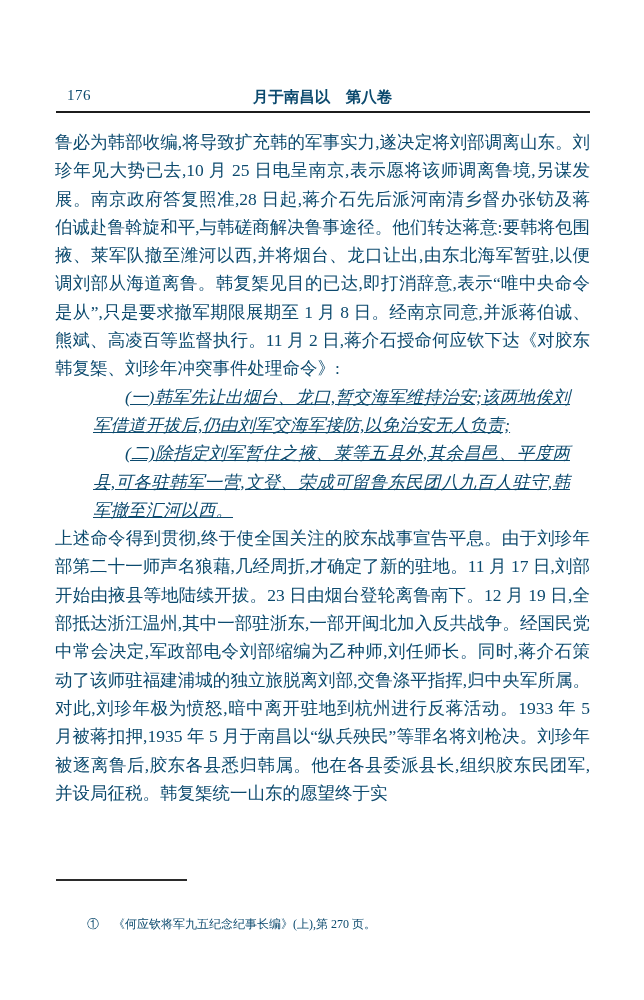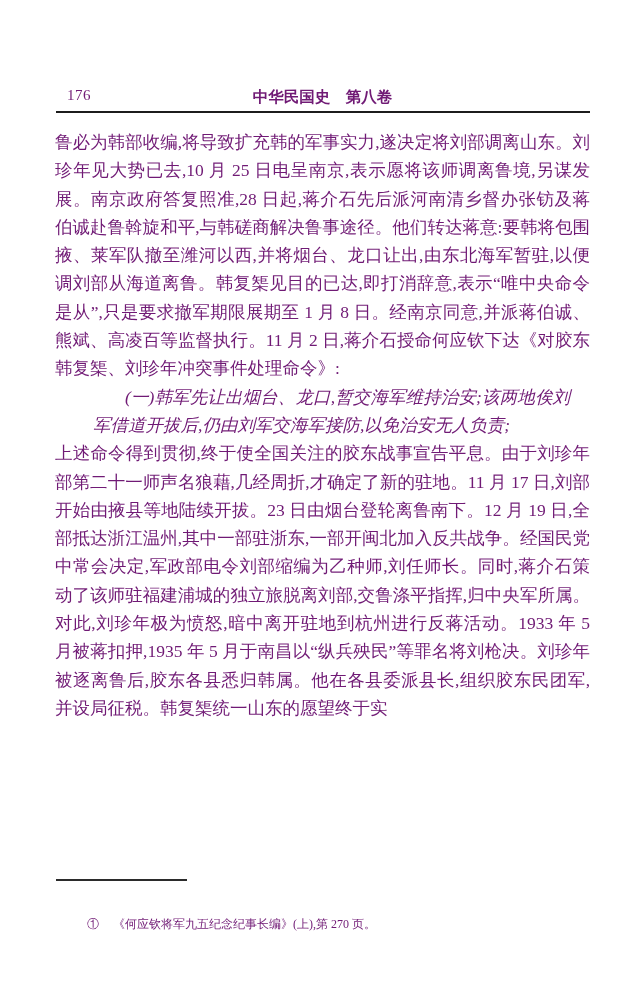--- a/index.html
+++ b/index.html
@@ -5,21 +5,21 @@
   html, body {
     margin: 0;
     padding: 0;
     background: #ffffff;
   }
   .page {
     position: relative;
     width: 644px;
     height: 1000px;
     background: #ffffff;
-    color: #701a75;
+    color: #0c4a6e;
     font-family: "Liberation Serif", "DejaVu Serif", serif;
     overflow: hidden;
   }
   
   .page-header {
     position: absolute;
     top: 87px;
     left: 55px;
     width: 535px;
     height: 20px;
@@ -56,20 +56,21 @@
   .body-para {
     margin: 0;
     font-size: 17.5px;
     line-height: 28.3px;
     text-align: justify;
     text-justify: inter-ideograph;
   }
   .quote-block {
     margin: 0 20px 0 38px;
     font-style: italic;
+    text-decoration: underline;
   }
   .quote-line {
     margin: 0;
     font-size: 17.5px;
     line-height: 28.3px;
     text-align: justify;
     text-justify: inter-ideograph;
     text-indent: 32px;
   }
   .fnref {
@@ -97,31 +98,32 @@
     margin-right: 14px;
   }
 </style>
 </head>
 <body>
 
 <div class="page">
 
   <div class="page-header">
     <span class="page-number">176</span>
-    <span class="header-title">中华民国史　第八卷</span>
+    <span class="header-title">月于南昌以　第八卷</span>
   </div>
 
   <div class="header-rule"></div>
 
   <div class="content">
 
     <p class="body-para">鲁必为韩部收编,将导致扩充韩的军事实力,遂决定将刘部调离山东。刘珍年见大势已去,10 月 25 日电呈南京,表示愿将该师调离鲁境,另谋发展。南京政府答复照准,28 日起,蒋介石先后派河南清乡督办张钫及蒋伯诚赴鲁斡旋和平,与韩磋商解决鲁事途径。他们转达蒋意:要韩将包围掖、莱军队撤至潍河以西,并将烟台、龙口让出,由东北海军暂驻,以便调刘部从海道离鲁。韩复榘见目的已达,即打消辞意,表示“唯中央命令是从”,只是要求撤军期限展期至 1 月 8 日。经南京同意,并派蒋伯诚、熊斌、高凌百等监督执行。11 月 2 日,蒋介石授命何应钦下达《对胶东韩复榘、刘珍年冲突事件处理命令》:</p>
 
     <div class="quote-block">
       <p class="quote-line"><span>(一)韩军先让出烟台、龙口,暂交海军维持治安;该两地俟刘军借道开拔后,仍由刘军交海军接防,以免治安无人负责;</span></p>
+      <p class="quote-line"><span>(二)除指定刘军暂住之掖、莱等五县外,其余昌邑、平度两县,可各驻韩军一营,文登、荣成可留鲁东民团八九百人驻守,韩军撤至汇河以西。</span></p>
     </div>
 
     <p class="body-para">上述命令得到贯彻,终于使全国关注的胶东战事宣告平息。由于刘珍年部第二十一师声名狼藉,几经周折,才确定了新的驻地。11 月 17 日,刘部开始由掖县等地陆续开拔。23 日由烟台登轮离鲁南下。12 月 19 日,全部抵达浙江温州,其中一部驻浙东,一部开闽北加入反共战争。经国民党中常会决定,军政部电令刘部缩编为乙种师,刘任师长。同时,蒋介石策动了该师驻福建浦城的独立旅脱离刘部,交鲁涤平指挥,归中央军所属。对此,刘珍年极为愤怒,暗中离开驻地到杭州进行反蒋活动。1933 年 5 月被蒋扣押,1935 年 5 月于南昌以“纵兵殃民”等罪名将刘枪决。刘珍年被逐离鲁后,胶东各县悉归韩属。他在各县委派县长,组织胶东民团军,并设局征税。韩复榘统一山东的愿望终于实</p>
   </div>
 
   <div class="footnote-rule"></div>
 
   <p class="footnote"><span class="footnote-marker">①</span><span>《何应钦将军九五纪念纪事长编》(上),第 270 页。</span></p>
 
 </div>

